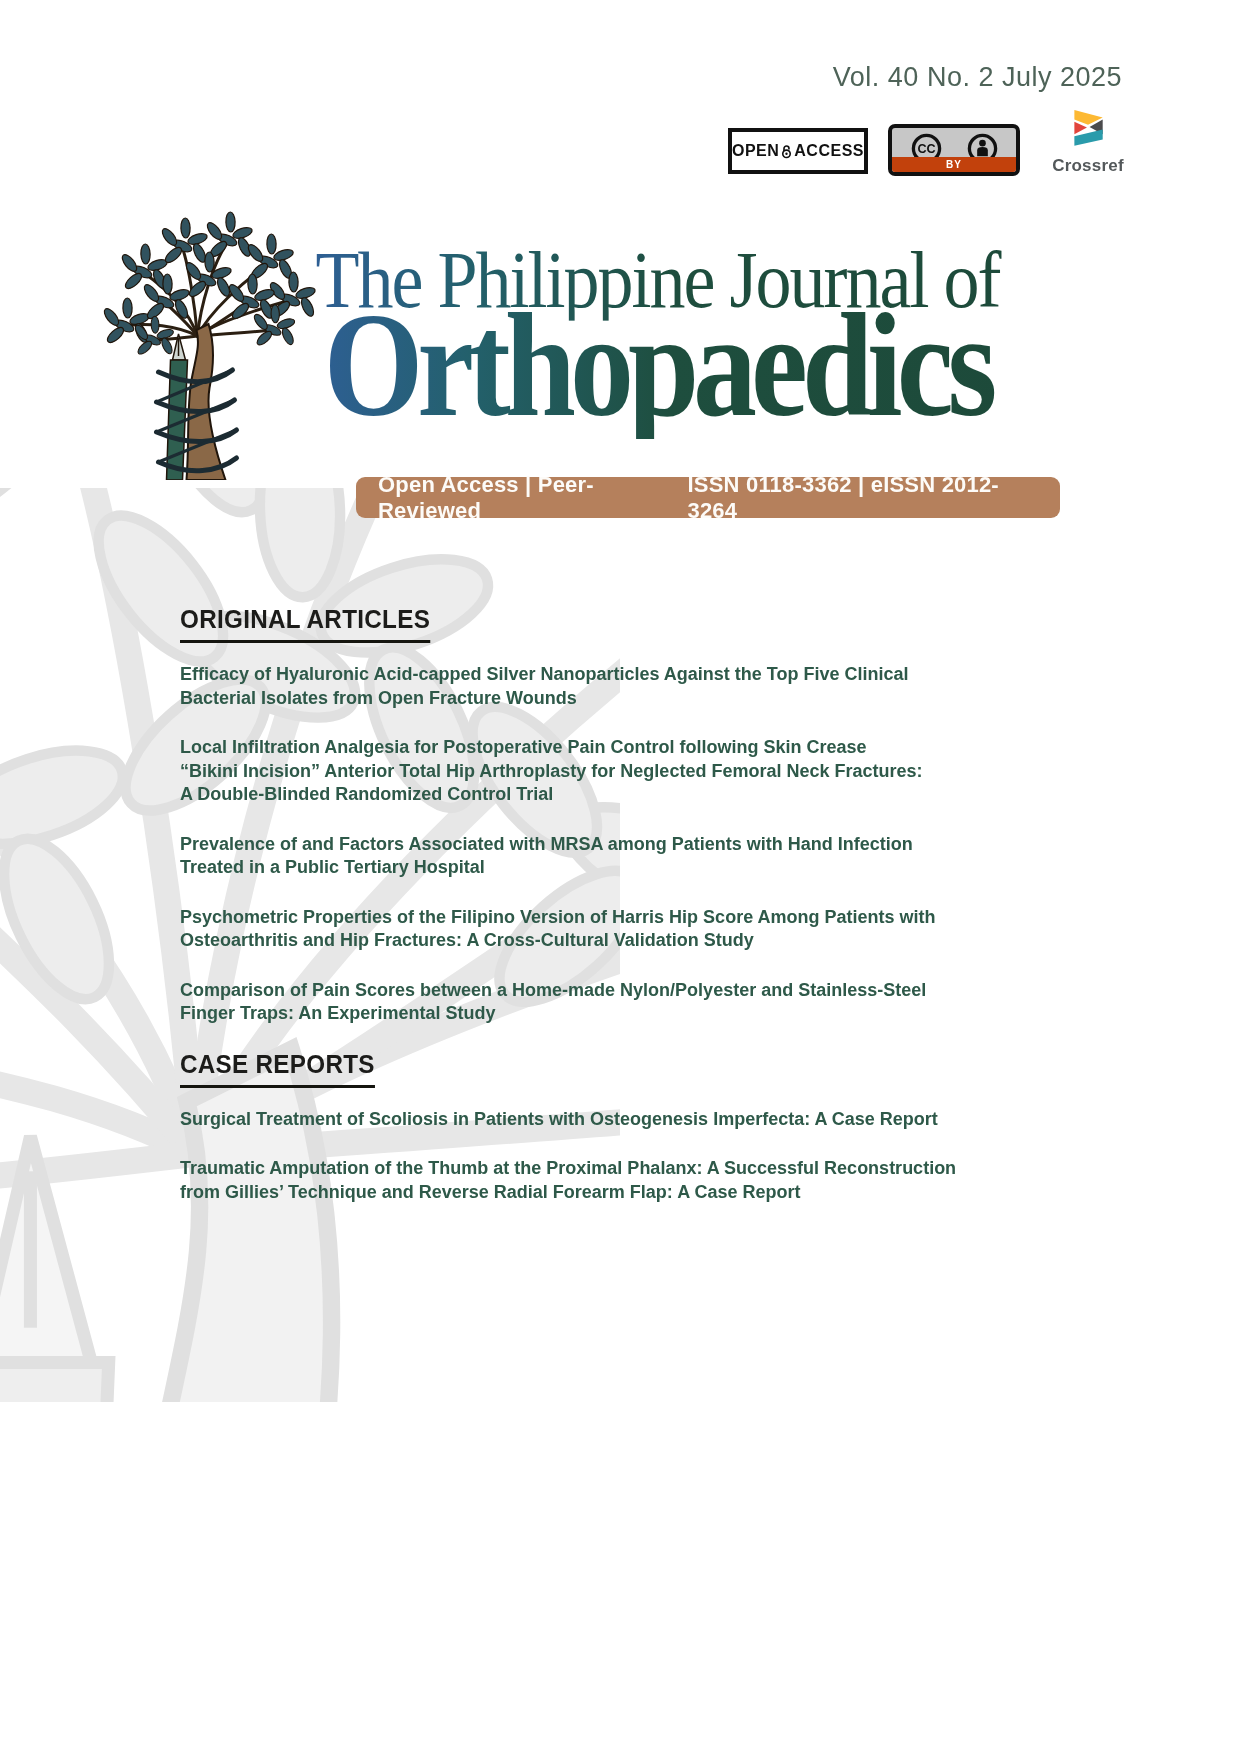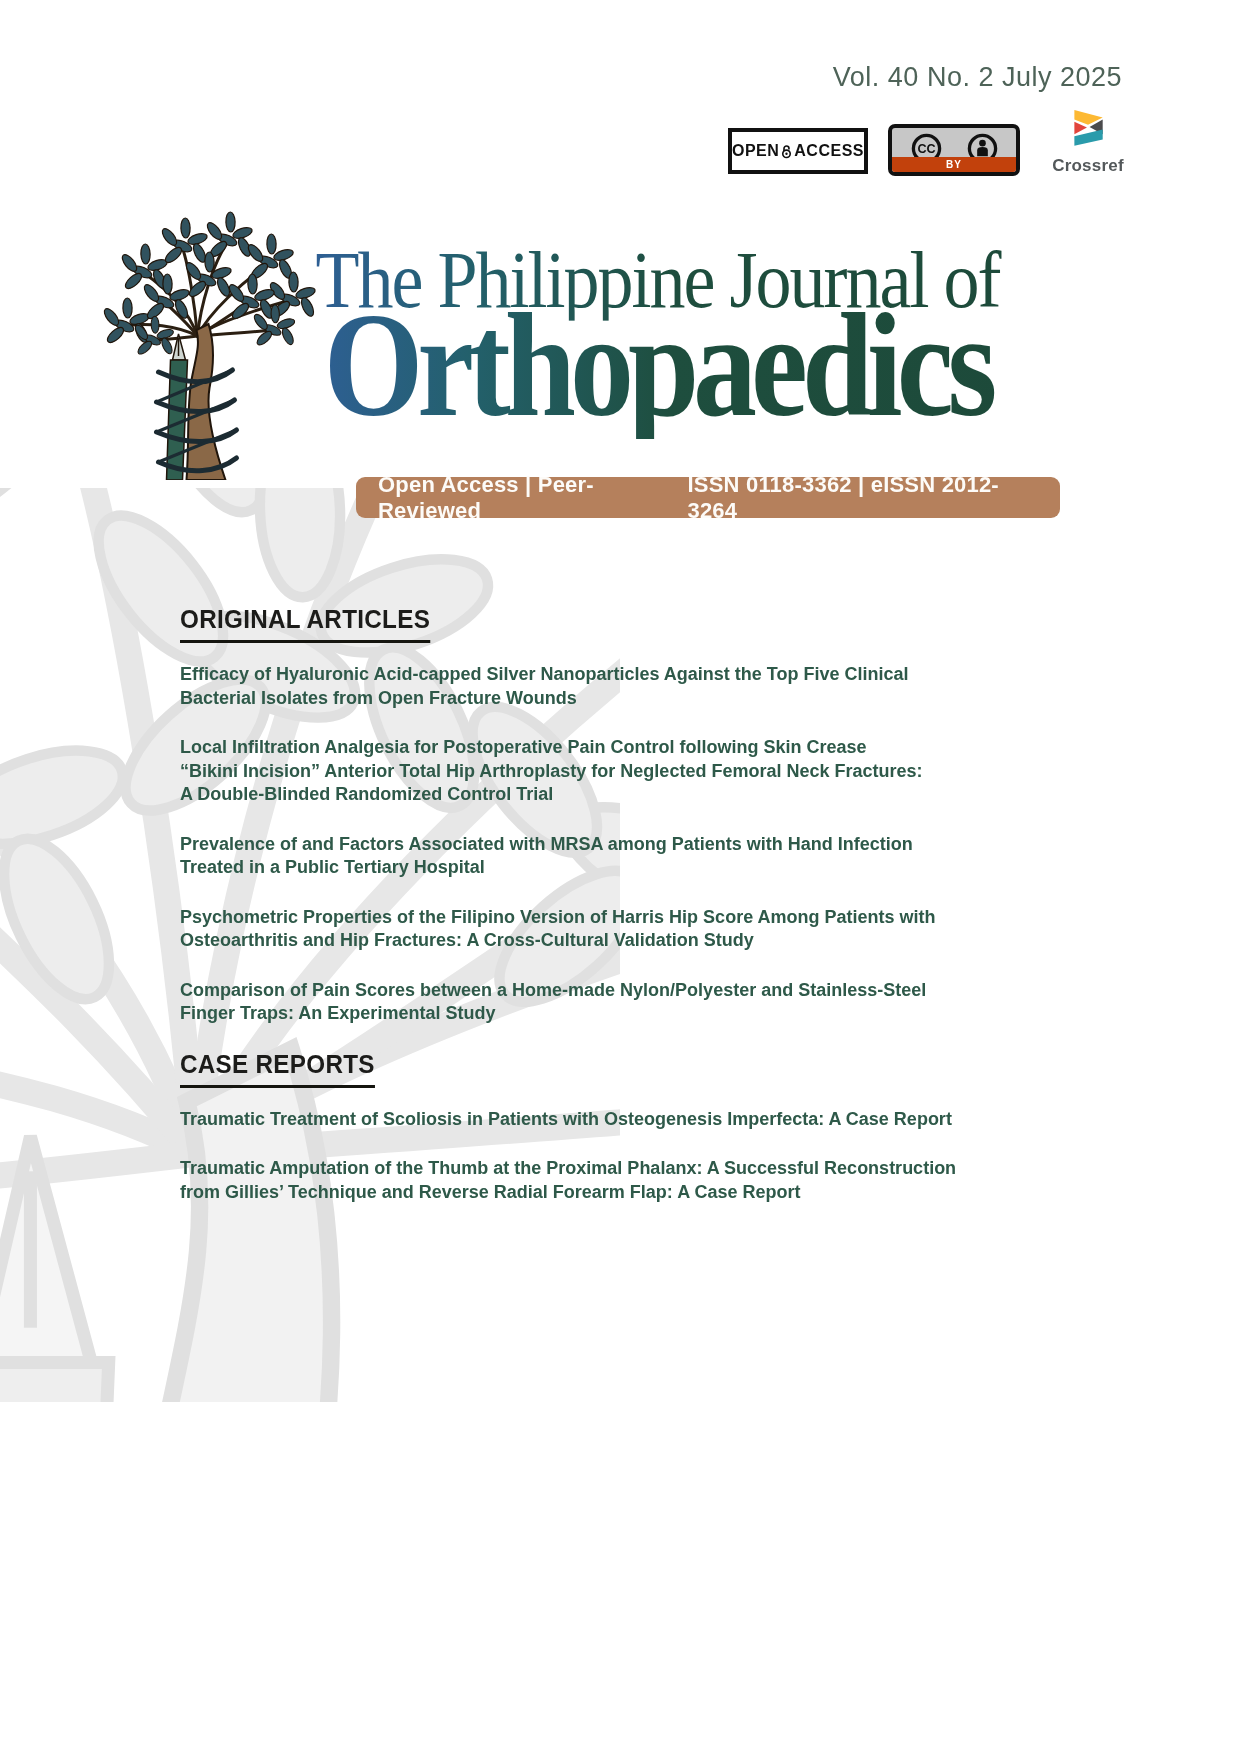--- a/index.html
+++ b/index.html
@@ -221,20 +221,20 @@
 A Double-Blinded Randomized Control Trial</p>
     <p class="article">Prevalence of and Factors Associated with MRSA among Patients with Hand Infection
 Treated in a Public Tertiary Hospital</p>
     <p class="article">Psychometric Properties of the Filipino Version of Harris Hip Score Among Patients with
 Osteoarthritis and Hip Fractures: A Cross-Cultural Validation Study</p>
     <p class="article">Comparison of Pain Scores between a Home-made Nylon/Polyester and Stainless-Steel
 Finger Traps: An Experimental Study</p>
 
     <h2 class="section-heading second">CASE REPORTS</h2>
 
-    <p class="article">Traumatic Treatment of Scoliosis in Patients with Osteogenesis Imperfecta: A Case Report</p>
+    <p class="article">Surgical Treatment of Scoliosis in Patients with Osteogenesis Imperfecta: A Case Report</p>
     <p class="article">Traumatic Amputation of the Thumb at the Proximal Phalanx: A Successful Reconstruction
 from Gillies’ Technique and Reverse Radial Forearm Flap: A Case Report</p>
   </div>
 
   <div class="footer-url">https://philjorthopaedics.org</div>
 
 </div>
 
 </body></html>

